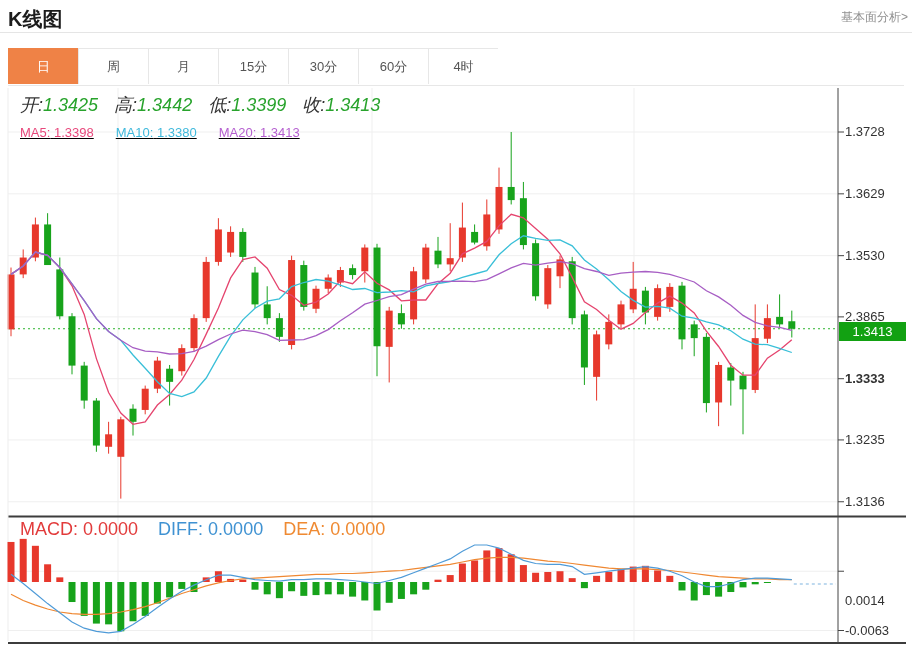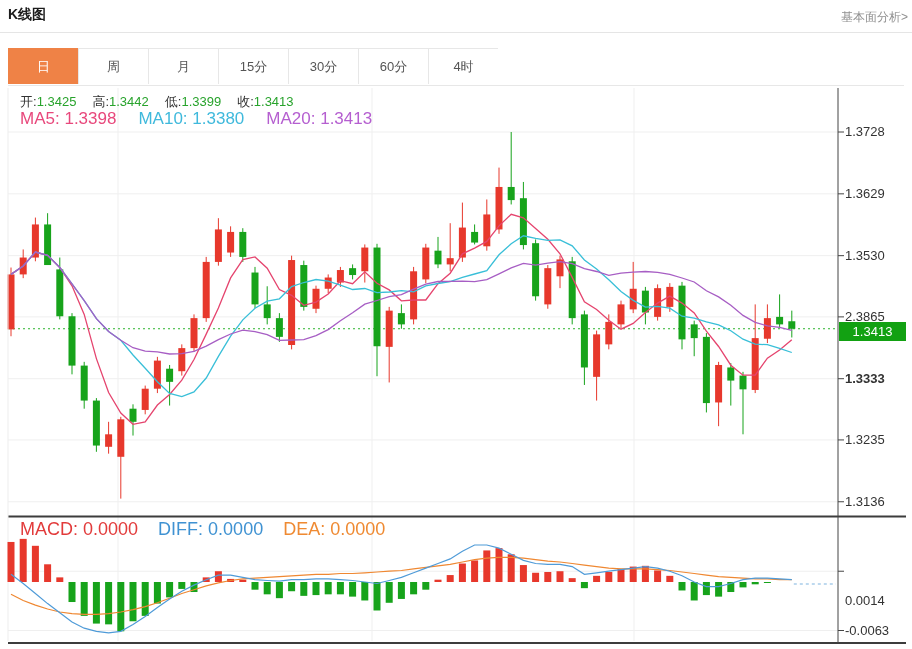--- a/index.html
+++ b/index.html
@@ -1,31 +1,31 @@
 <!DOCTYPE html>
 <html><head>
 <meta charset="utf-8">
 <style>
   html,body{margin:0;padding:0;background:#fff;}
   .page{position:relative;width:912px;height:649px;background:#fff;overflow:hidden;
         font-family:"Liberation Sans","DejaVu Sans",sans-serif;}
-  .title{position:absolute;left:8px;top:6px;font-size:14px;font-weight:700;color:#1c1c1c;}
+  .title{position:absolute;left:8px;top:6px;font-size:20px;font-weight:700;color:#1c1c1c;}
   .fund-link{position:absolute;right:4px;top:9px;font-size:12px;color:#8f8f8f;text-decoration:none;cursor:pointer;}
   .hdr-divider{position:absolute;left:0;top:32px;width:912px;height:1px;background:#e5e5e5;}
   .tabbar{position:absolute;left:8px;top:48px;width:896px;height:37px;display:flex;border-bottom:1px solid #e7e7e7;}
   .tab{width:70px;height:36px;line-height:36px;text-align:center;font-size:13px;color:#555;
        border-left:1px solid #e7e7e7;border-top:1px solid #e7e7e7;cursor:pointer;background:#fff;box-sizing:border-box;}
   .tab:nth-child(8){border-right:1px solid #c2410c;}
   .tab.active{background:#ef8246;color:#fff;border-color:#ef8246;}
   .chart-svg{position:absolute;left:0;top:0;width:912px;height:649px;}
-  .quote-row{position:absolute;left:20px;top:93px;font-size:13px;white-space:nowrap;}
+  .quote-row{position:absolute;left:20px;top:93px;font-size:18px;white-space:nowrap;font-style:italic;}
   .quote-row .grp{margin-right:16px;}
   .ql{color:#333;}
   .qv{color:#28a32c;}
-  .ma-row{position:absolute;left:20px;top:109px;font-size:17px;white-space:nowrap;}
+  .ma-row{position:absolute;left:20px;top:125px;font-size:13px;white-space:nowrap;text-decoration:underline;}
   .ma-row .grp{margin-right:22px;}
   .ma5{color:#e8487c;}
   .ma10{color:#3fb9dc;}
   .ma20{color:#b55fd0;}
   .macd-row{position:absolute;left:20px;top:519px;font-size:18px;white-space:nowrap;}
   .macd-row .grp{margin-right:20px;}
   .m-macd{color:#e23b3b;}
   .m-diff{color:#3f92d2;}
   .m-dea{color:#ef8a32;}
   .ylab{position:absolute;left:845px;width:62px;font-size:13px;color:#333;}

